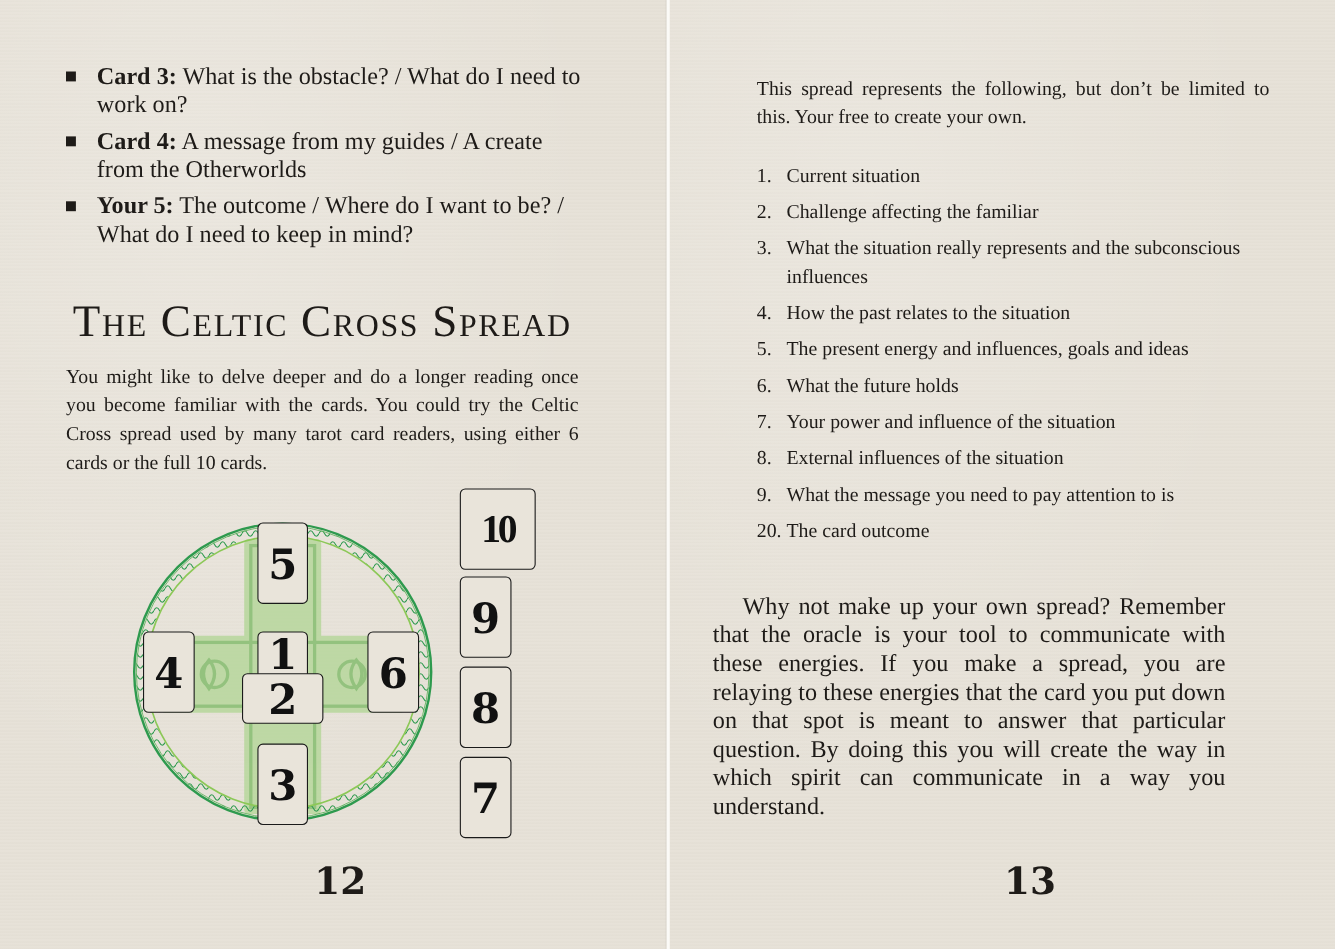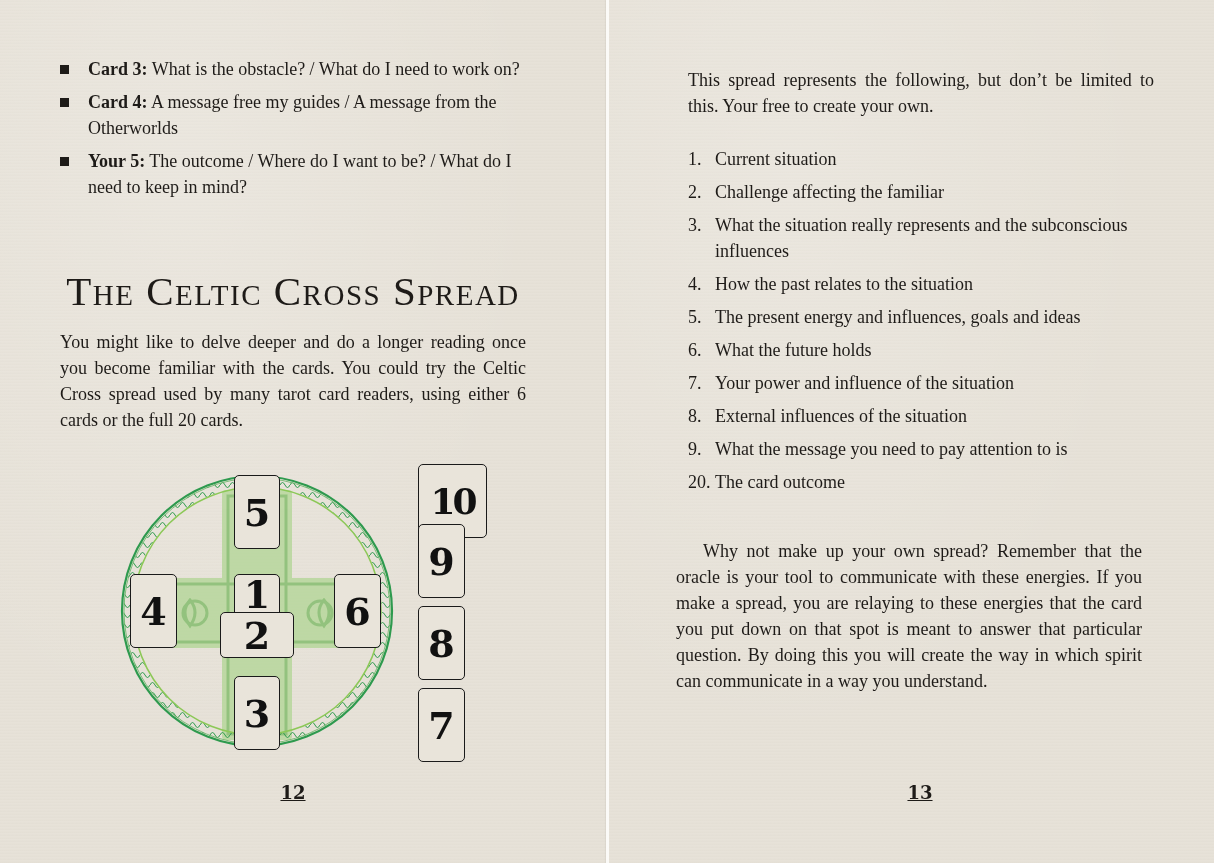--- a/index.html
+++ b/index.html
@@ -19,21 +19,21 @@
   .page.left { left:0; width:606px; }
   .page.right { left:609px; width:605px; }
   .spine {
     position:absolute; left:606px; top:0; width:3px; height:863px;
     background:#fbfaf7;
     box-shadow: -1px 0 1px rgba(0,0,0,0.05), 1px 0 1px rgba(0,0,0,0.05);
   }
 
   
   .bullets { position:absolute; left:60px; top:56px; width:470px; margin:0; padding:0; list-style:none; }
-  .bullets li { position:relative; padding-left:28px; font-size:18px; line-height:26px; margin-bottom:7px; }
+  .bullets li { position:relative; padding-left:28px; font-size:22px; line-height:26px; margin-bottom:7px; }
   .bullets li .sq { position:absolute; left:0; top:9px; width:9px; height:9px; background:#1e1b18; }
   .bullets li b { font-weight:bold; }
 
   .heading {
     position:absolute; left:60px; top:270px; width:466px; text-align:center;
     font-size:41px; letter-spacing:1.5px; font-weight:normal; margin:0;
     font-variant:small-caps; line-height:42px;
   }
   .para-left {
     position:absolute; left:60px; top:329px; width:466px;
@@ -44,58 +44,58 @@
   .diagram { position:absolute; left:0; top:0; width:606px; height:863px; }
   .card {
     position:absolute; background:#e9e4da; border:1.5px solid #1a1a1a; border-radius:5px;
     display:flex; align-items:center; justify-content:center;
     font-family:"DejaVu Serif","Liberation Serif",serif; font-weight:bold; color:#111;
     font-size:38px; box-sizing:border-box;
   }
   .card.ten { font-size:36px; letter-spacing:-3px; }
 
   .page-num {
-    position:absolute; top:782px; font-size:18px; font-weight:bold;
-    font-family:"DejaVu Serif","Liberation Serif",serif; text-align:center; width:80px;text-decoration:underline;
+    position:absolute; top:782px; font-size:34px; font-weight:bold;
+    font-family:"DejaVu Serif","Liberation Serif",serif; text-align:right; width:80px;
   }
 
   
   .intro {
     position:absolute; left:688px; top:67px; width:466px;
     font-size:18px; line-height:26px; text-align:justify; margin:0;
   }
   .numlist { position:absolute; left:688px; top:146px; width:470px; margin:0; padding:0; list-style:none; }
   .numlist li { position:relative; padding-left:27px; font-size:18px; line-height:26px; margin-bottom:7px; }
   .numlist li .n { position:absolute; left:0; top:0; }
   .para-right {
-    position:absolute; left:676px; top:538px; width:466px;
-    font-size:18px; line-height:26px; text-align:justify; margin:0; text-indent:27px;
+    position:absolute; left:648px; top:538px; width:466px;
+    font-size:22px; line-height:26px; text-align:justify; margin:0; text-indent:27px;
   }
 </style>
 </head>
 <body>
 
 <div class="page left">
   <ul class="bullets">
     <li>
       <span class="sq"></span>
       <b>Card 3:</b><span> What is the obstacle? / What do I need to work on?</span>
     </li>
     <li>
       <span class="sq"></span>
-      <b>Card 4:</b><span> A message free my guides / A message from the Otherworlds</span>
+      <b>Card 4:</b><span> A message from my guides / A create from the Otherworlds</span>
     </li>
     <li>
       <span class="sq"></span>
       <b>Your 5:</b><span> The outcome / Where do I want to be? / What do I need to keep in mind?</span>
     </li>
   </ul>
 
   <h2 class="heading">The Celtic Cross Spread</h2>
-  <p class="para-left">You might like to delve deeper and do a longer reading once you become familiar with the cards. You could try the Celtic Cross spread used by many tarot card readers, using either 6 cards or the full 20 cards.</p>
+  <p class="para-left">You might like to delve deeper and do a longer reading once you become familiar with the cards. You could try the Celtic Cross spread used by many tarot card readers, using either 6 cards or the full 10 cards.</p>
 
   <div class="diagram">
     <svg width="606" height="863" style="position:absolute;left:0;top:0">
       <defs>
         <pattern id="knot" width="10" height="10" patternUnits="userSpaceOnUse">
           <path d="M0 5 Q2.5 0 5 5 T10 5" stroke="#2e9a4e" stroke-width="1" fill="none"></path>
         </pattern>
       </defs>
 
       <g fill="#b7d79c" opacity="0.85">
@@ -116,21 +116,21 @@
       <circle cx="257" cy="611" r="133" fill="none" stroke="#62b35f" stroke-width="0.8"></circle>
     </svg>
 
     <div class="card" style="left:234px;top:475px;width:46px;height:74px;">5</div>
     <div class="card" style="left:130px;top:574px;width:47px;height:74px;">4</div>
     <div class="card" style="left:234px;top:574px;width:46px;height:50px;align-items:flex-start;padding-top:0;line-height:40px;">1</div>
     <div class="card" style="left:220px;top:612px;width:74px;height:46px;">2</div>
     <div class="card" style="left:334px;top:574px;width:47px;height:74px;">6</div>
     <div class="card" style="left:234px;top:676px;width:46px;height:74px;">3</div>
 
-    <div class="card ten" style="left:418px;top:464px;width:69px;height:74px;">10</div>
+    <div class="card ten" style="left:418px;top:444px;width:69px;height:74px;font-family:Liberation Serif, serif;">10</div>
     <div class="card" style="left:418px;top:524px;width:47px;height:74px;">9</div>
     <div class="card" style="left:418px;top:606px;width:47px;height:74px;">8</div>
     <div class="card" style="left:418px;top:688px;width:47px;height:74px;">7</div>
   </div>
 
   <div class="page-num" style="left:253px;">12</div>
 </div>
 
 <div class="spine"></div>
 

